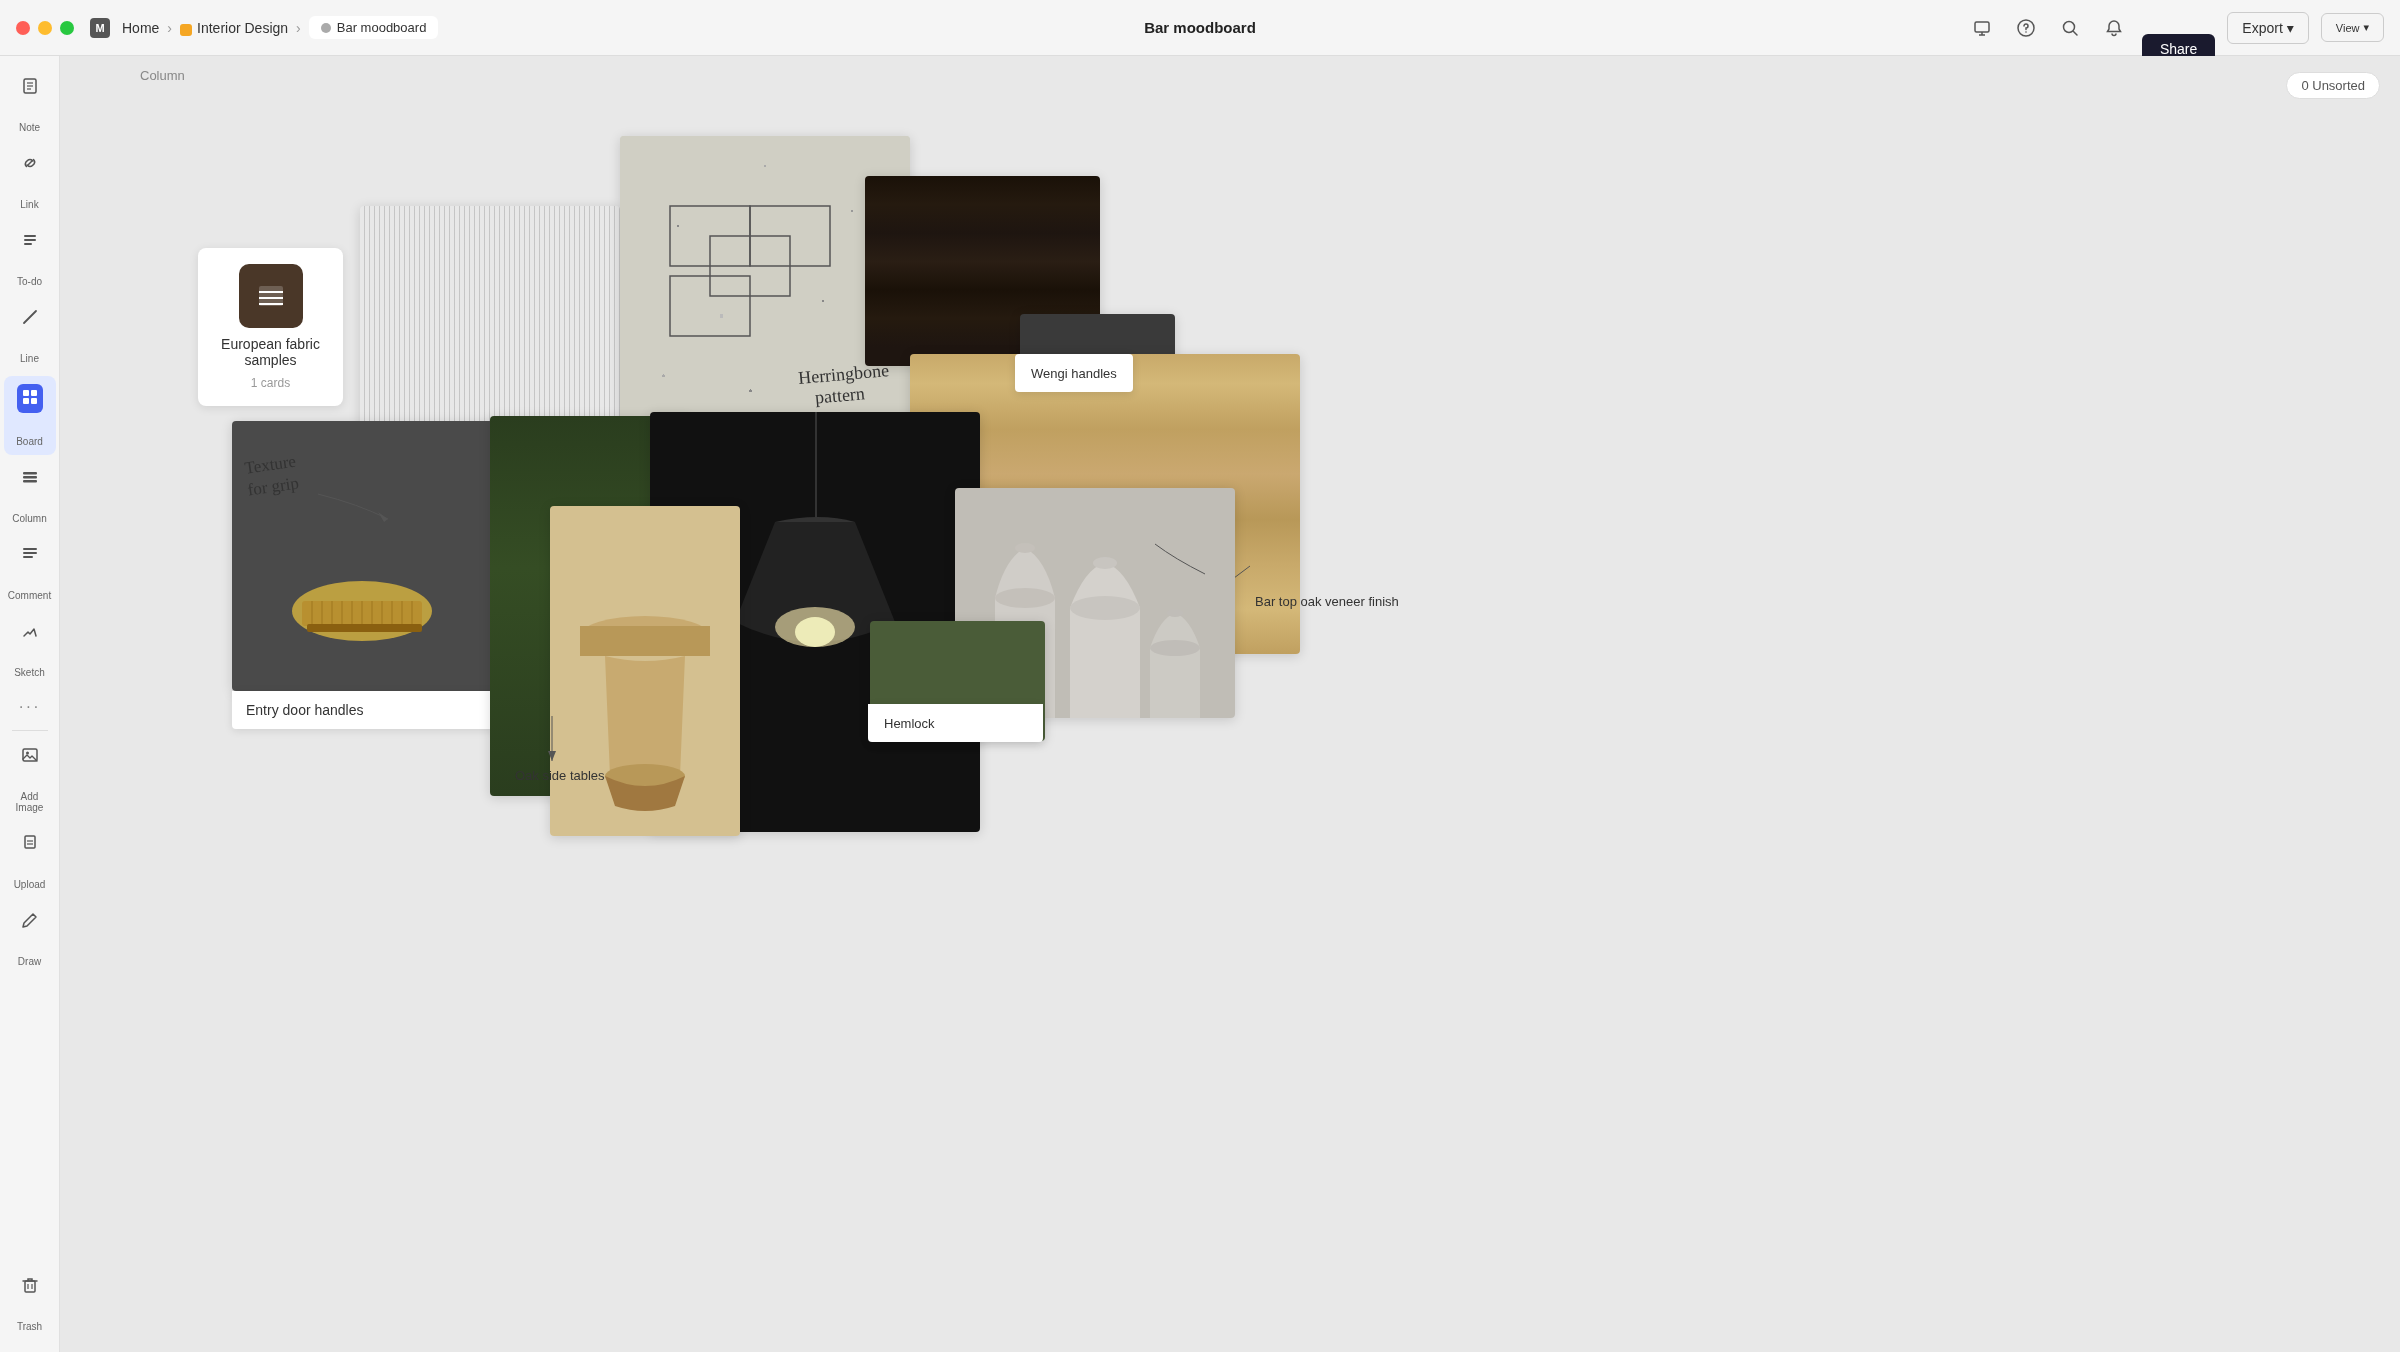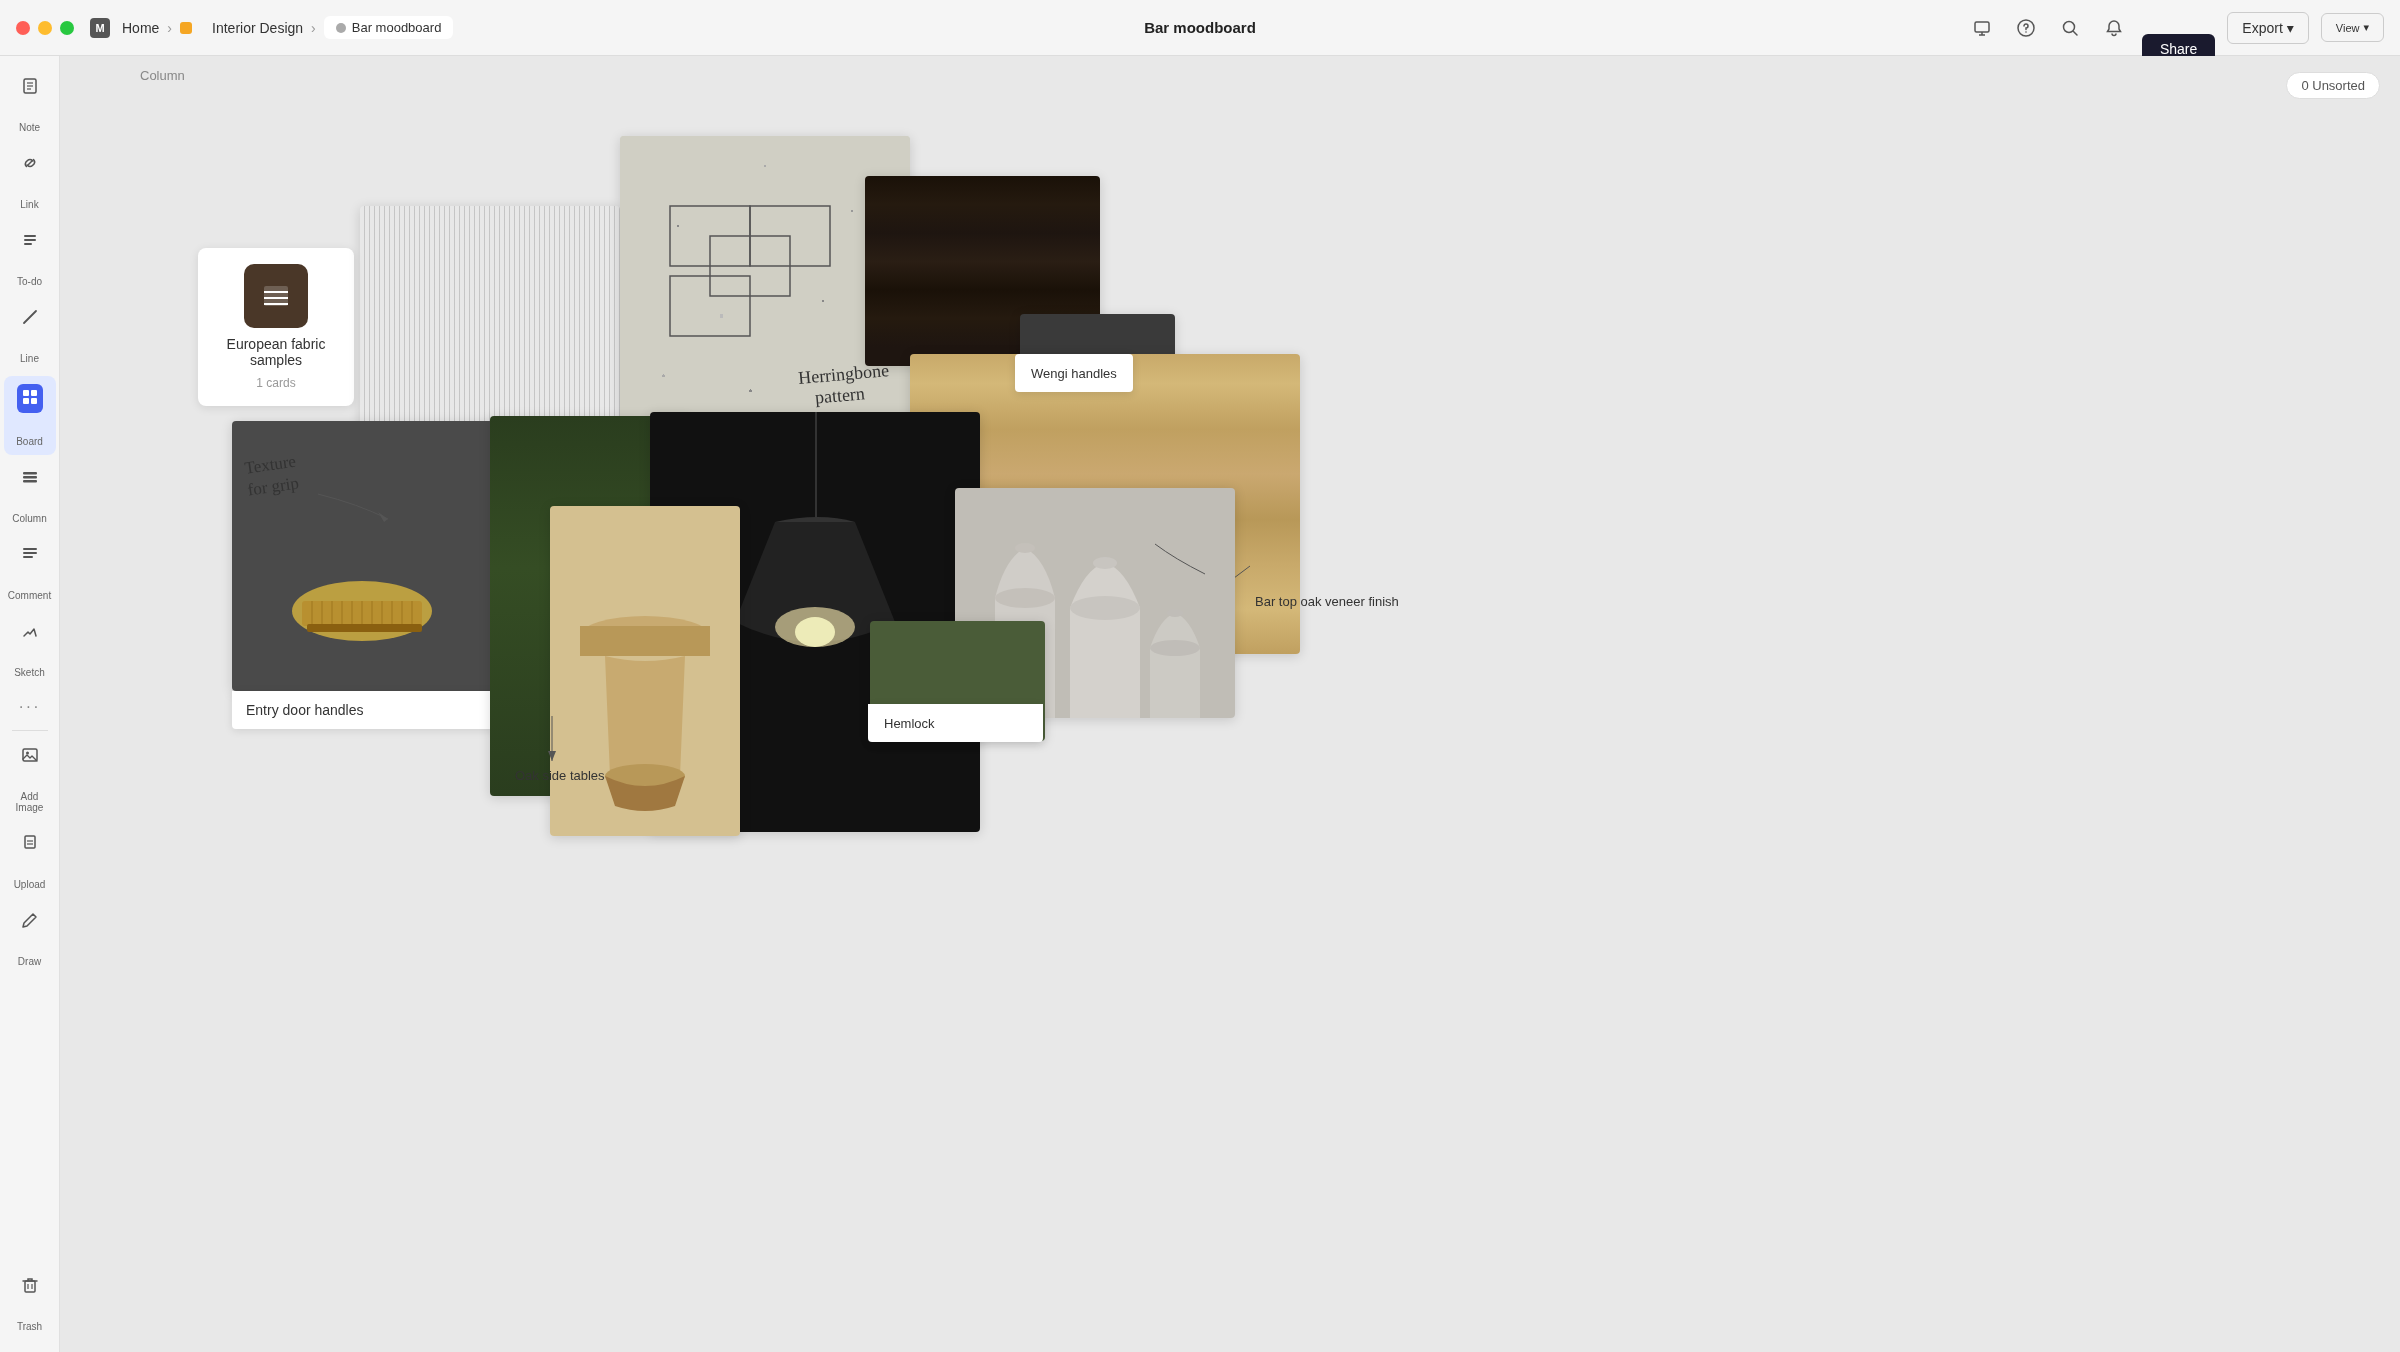--- a/index.html
+++ b/index.html
@@ -146,21 +146,21 @@
     <div class="traffic-light tl-green"></div>
   </div>
 
   <div class="app-icon">
     <span style="color:#fff;font-size:11px;font-weight:bold;">M</span>
   </div>
 
   <div class="breadcrumb">
     <span>Home</span>
     <span class="breadcrumb-sep">›</span>
-    <span style="display:flex;align-items:center;gap:20px;">
+    <span style="display:flex;align-items:flex-end;gap:5px;">
       <span style="width:12px;height:12px;background:#f5a623;border-radius:3px;display:inline-block;"></span>
       <span>Interior Design</span>
     </span>
     <span class="breadcrumb-sep">›</span>
     <div class="tab-active">
       <span class="tab-dot"></span>
       <span>Bar moodboard</span>
     </div>
   </div>
 
@@ -343,21 +343,21 @@
       <span class="sidebar-label">Trash</span>
     </div>
   </div>
 
   <div class="canvas">
 
     <div class="saved-label">Column</div>
 
     <div class="unsorted-badge">0 Unsorted</div>
 
-    <div class="group-card" style="left:138px; top:192px; width:156px;">
+    <div class="group-card" style="left:138px; top:192px; width:145px;">
       <div class="group-icon">
         <svg width="36" height="36" viewBox="0 0 36 36" fill="none">
           <rect x="6" y="8" width="24" height="20" rx="2" fill="rgba(255,255,255,0.2)"></rect>
           <line x1="6" y1="14" x2="30" y2="14" stroke="white" stroke-width="2"></line>
           <line x1="6" y1="20" x2="30" y2="20" stroke="white" stroke-width="2"></line>
           <line x1="6" y1="26" x2="30" y2="26" stroke="white" stroke-width="2"></line>
         </svg>
       </div>
       <span class="group-title">European fabric samples</span>
       <span class="group-count">1 cards</span>

